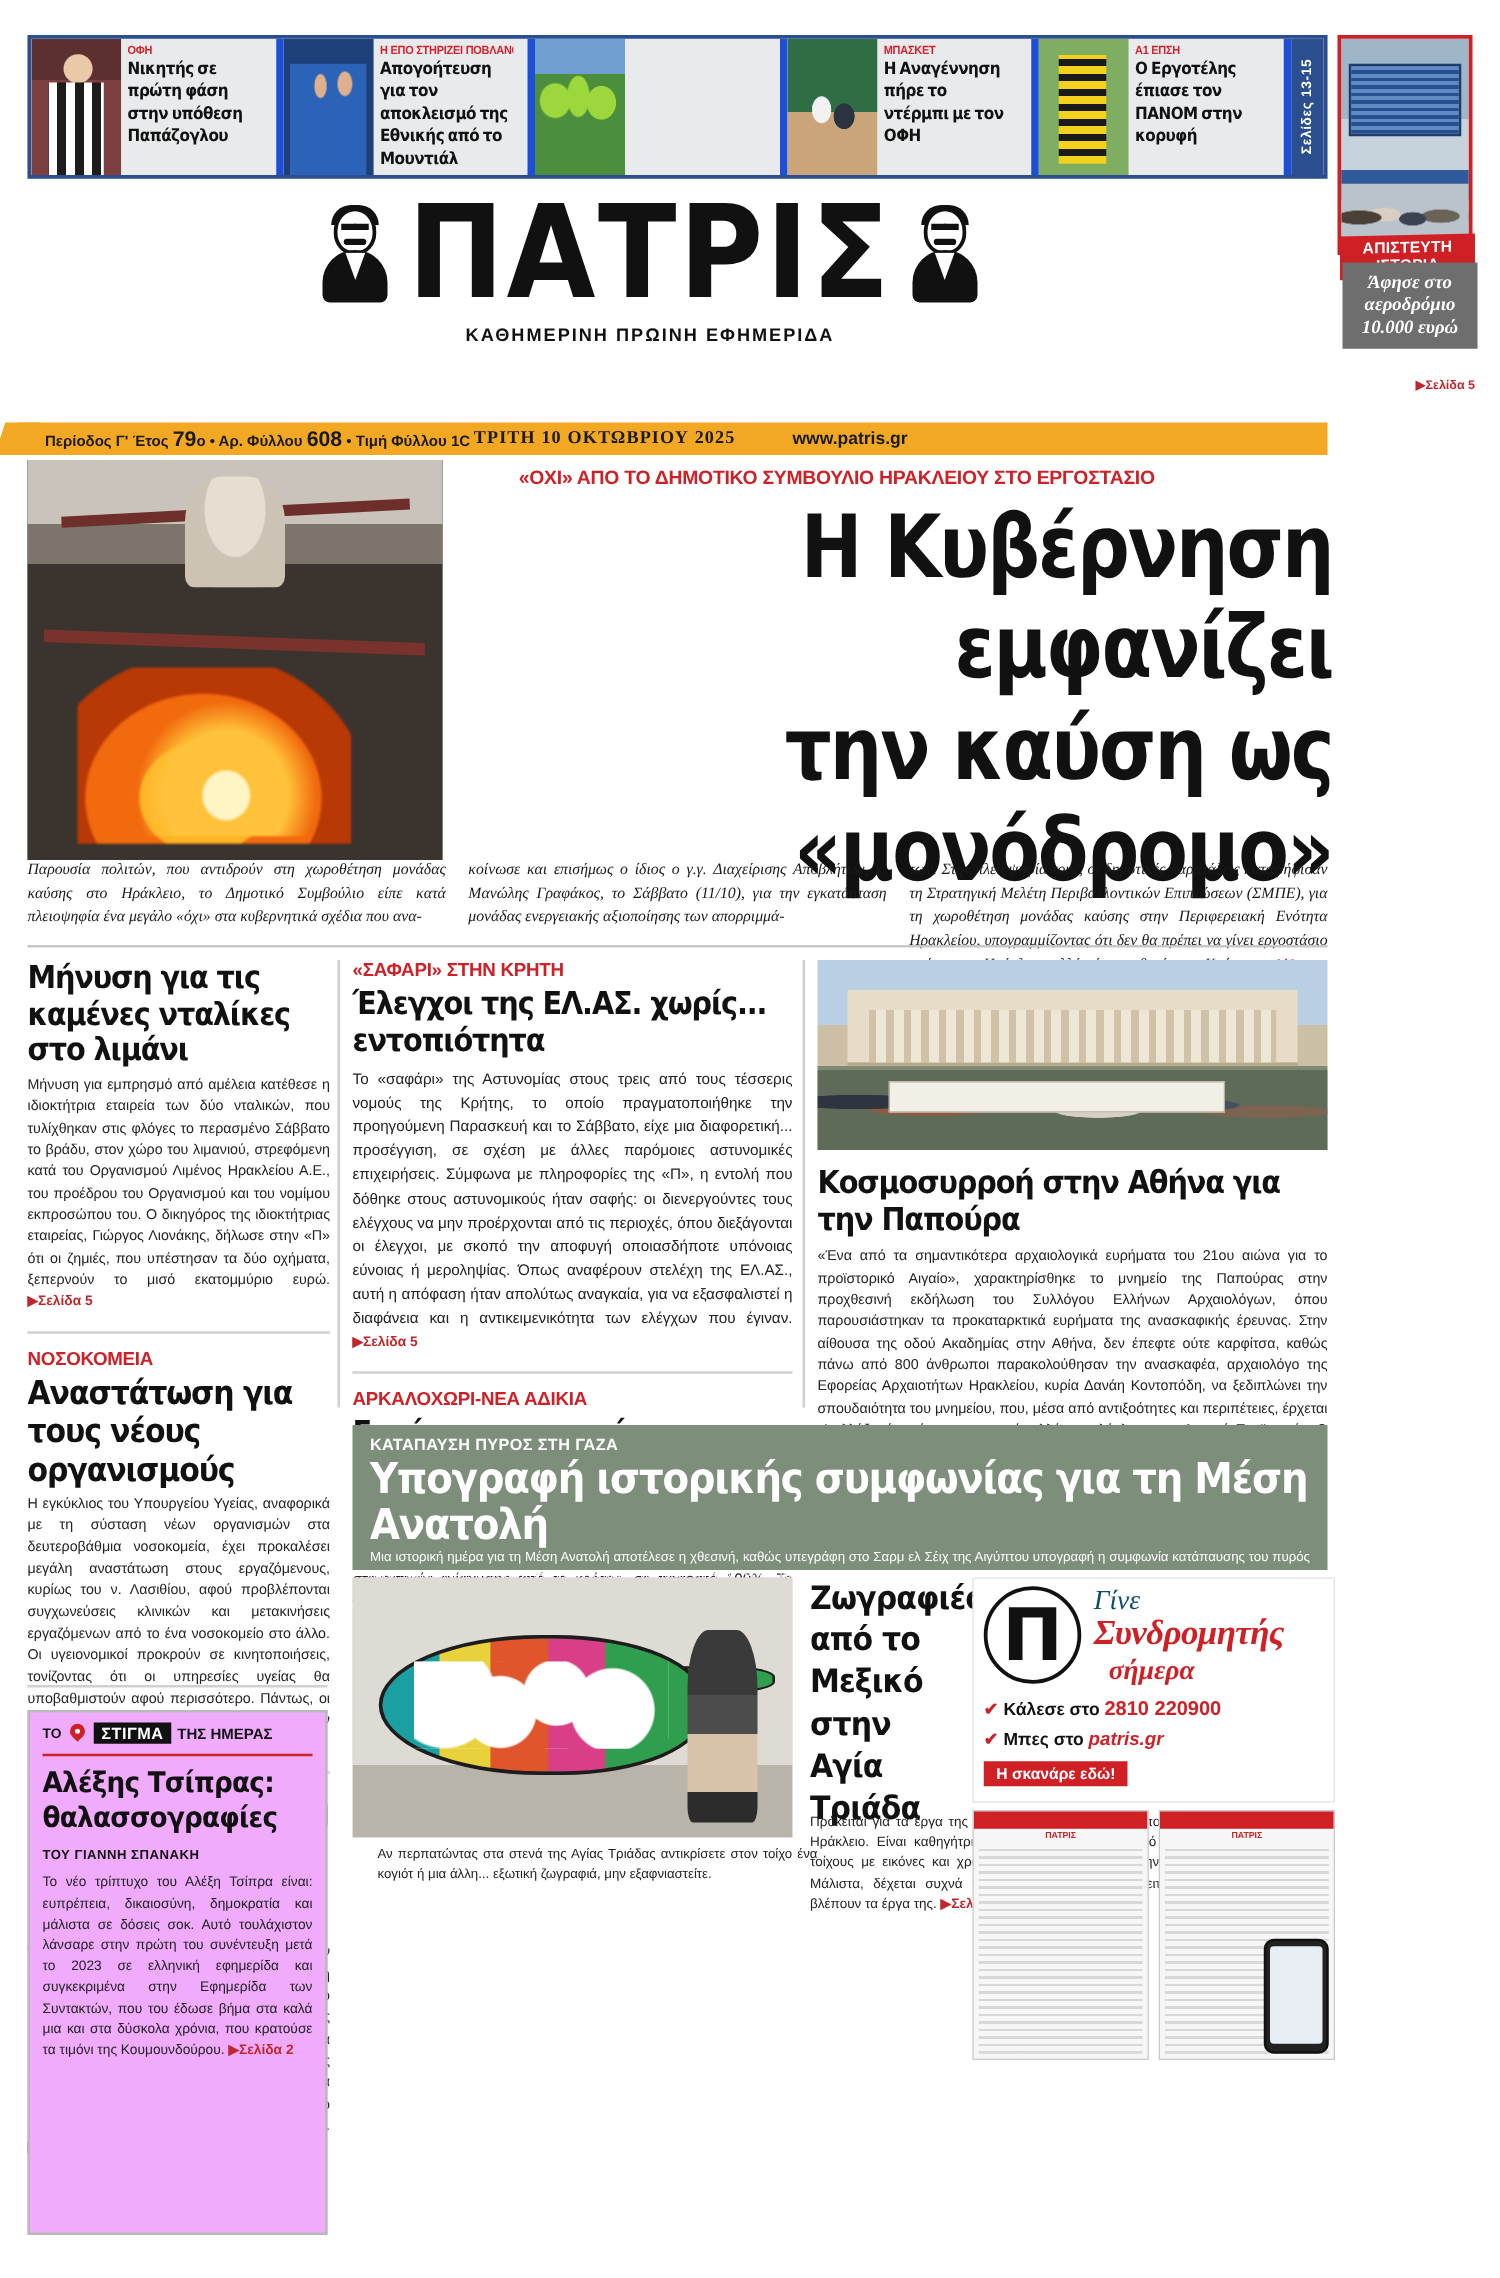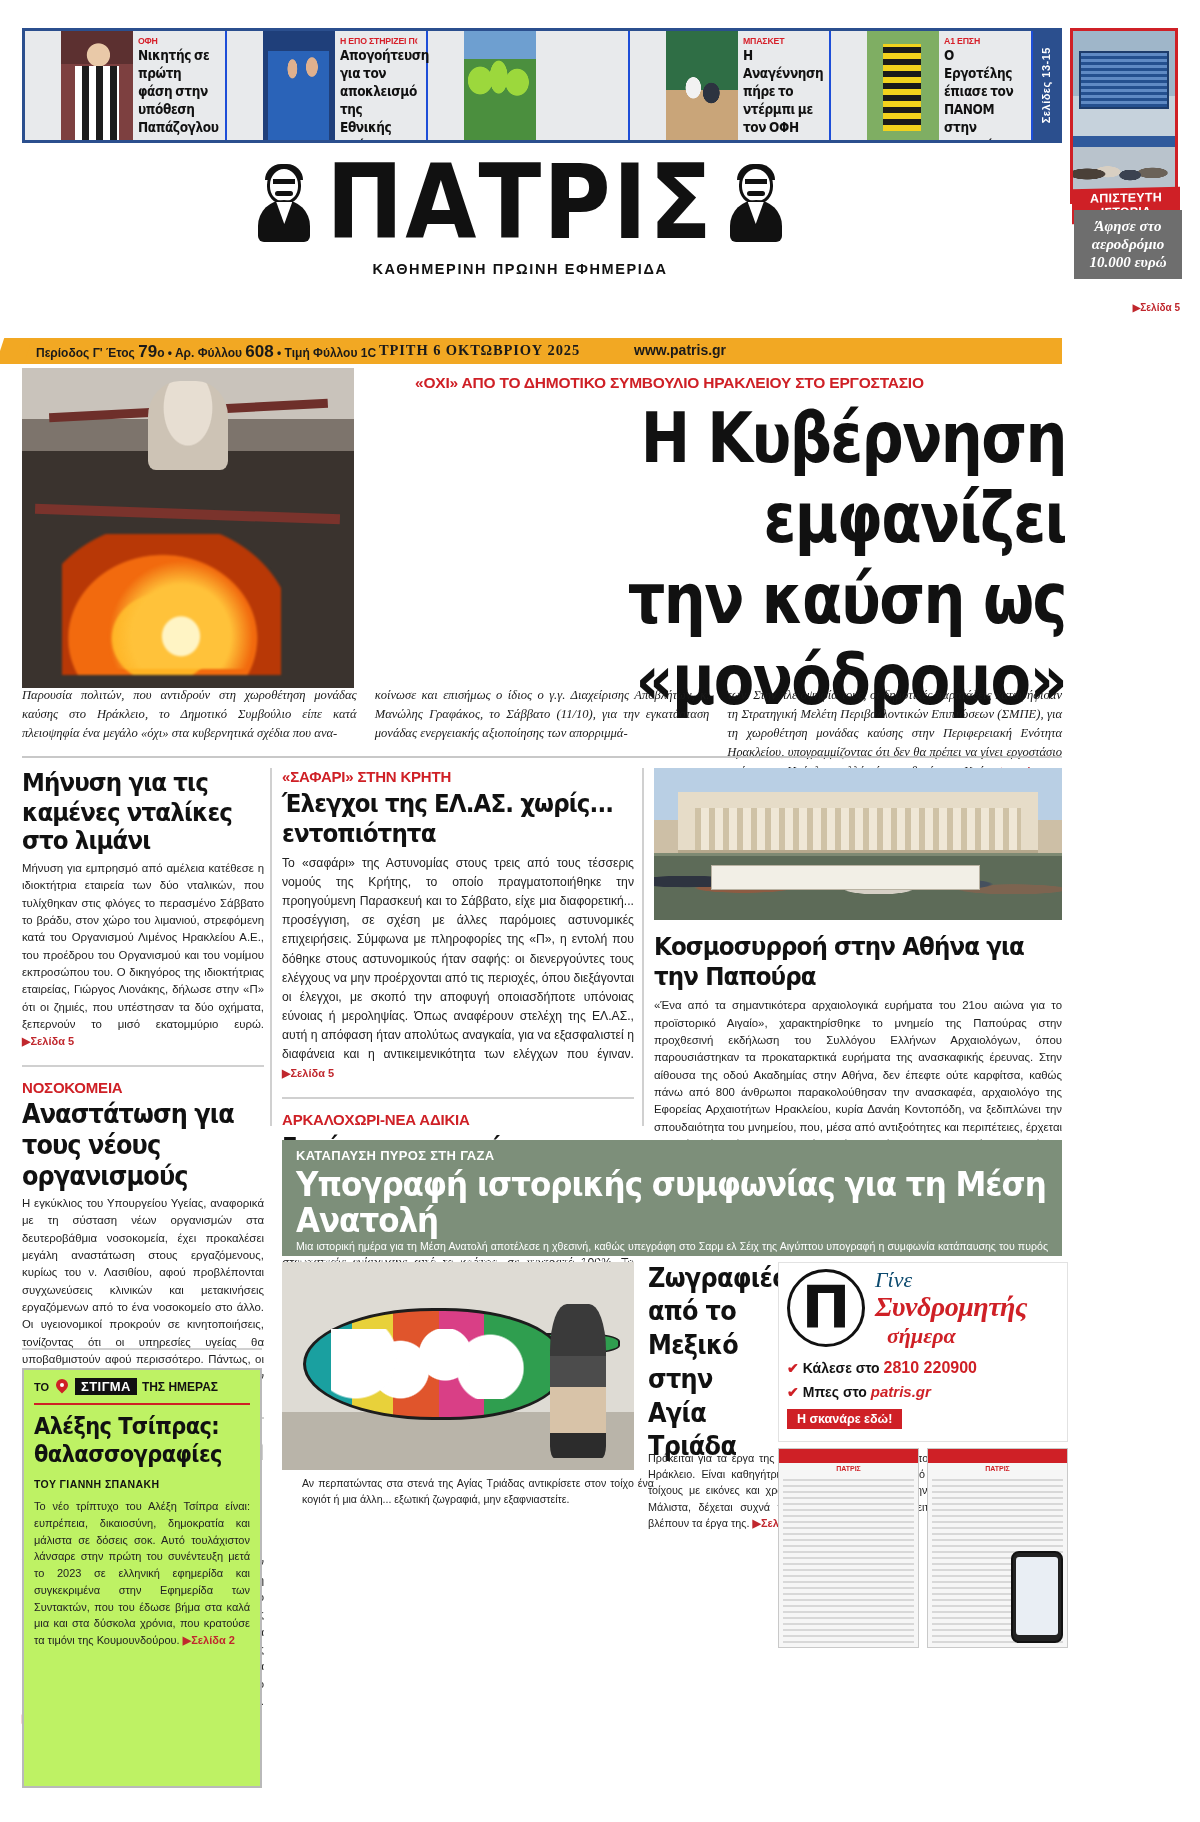--- a/index.html
+++ b/index.html
@@ -11,21 +11,21 @@
     overflow: hidden;
   }
   .page { width: 1200px; height: 1822px; position: relative; background:#fff; }
 
   
   .sports-banner {
     position: absolute; left: 22px; top: 28px; width: 1040px; height: 115px;
     border: 3px solid #2b4f8e; background: #e8eaec;
     display: flex; align-items: stretch; overflow: hidden;
   }
-  .sp-cell { display: flex; align-items: stretch; flex: 1 1 0; min-width: 0; border-right: 2px solid #1d4ed8; margin-left: 36px; }
+  .sp-cell { display: flex; align-items: stretch; flex: 1 1 0; min-width: 0; border-right: 6px solid #1d4ed8; }
   .sp-cell:last-child { border-right: none; }
   .sp-photo { width: 72px; flex: 0 0 72px; position: relative; overflow: hidden; }
   .sp-txt { flex: 1 1 auto; padding: 4px 3px 2px 5px; min-width: 0; }
   .sp-kicker {
     color: #d6202a; font-weight: 700; font-size: 9.5px; letter-spacing: -0.2px;
     white-space: nowrap; overflow: hidden; font-family: "Liberation Sans", sans-serif;
     transform: scaleX(0.92); transform-origin: left center;
   }
   .sp-head {
     font-size: 13.5px; line-height: 1.33; font-weight: 700; color: #111;
@@ -386,21 +386,21 @@
   }
   .phone {
     position:absolute; right: 4px; bottom: 4px; width: 52px; height: 92px;
     background:#222; border-radius: 8px; border: 2px solid #111;
   }
   .phone .scr { position:absolute; inset:4px 3px 6px; background:#e9eef4; border-radius:3px; }
 
   
   .stigma {
     position:absolute; left: 22px; top: 1368px; width: 240px; height: 420px;
-    border: 2px solid #b9b9b9; background:#bef264; padding: 8px 10px 10px;
+    border: 2px solid #b9b9b9; background:#f0abfc; padding: 8px 10px 10px;
   }
   .stigma .hdr { display:flex; align-items:center; gap: 5px; margin-bottom: 8px; }
   .stigma .to { font-size: 11px; font-weight:700; color:#111; }
   .stigma .pin { width: 16px; height: 16px; position:relative; }
   .stigma .pin::before {
     content:""; position:absolute; left:2px; top:0; width:12px; height:12px;
     background:#cf2026; border-radius: 50% 50% 50% 0; transform: rotate(-45deg);
   }
   .stigma .pin::after {
     content:""; position:absolute; left:6px; top:4px; width:4px; height:4px;
@@ -516,21 +516,21 @@
     <div class="promo-box">Άφησε στο αεροδρόμιο 10.000 ευρώ</div>
     <div class="promo-page">
       <span class="arw">▶</span><span>Σελίδα 5</span>
     </div>
   </div>
 
   <div class="infobar">
     <div class="ib-left">
       <span>Περίοδος Γ' Έτος </span><span class="big">79</span><span>ο</span><span> • Αρ. Φύλλου </span><span class="big">608</span><span> • Τιμή Φύλλου </span><span>1C</span>
     </div>
-    <div class="ib-mid">ΤΡΙΤΗ 6 ΟΚΤΩΒΡΙΟΥ 2025</div>
+    <div class="ib-mid">ΤΡΙΤΗ 10 ΟΚΤΩΒΡΙΟΥ 2025</div>
     <div class="ib-right">www.patris.gr</div>
   </div>
 
   <div class="lead-kicker">«ΟΧΙ» ΑΠΟ ΤΟ ΔΗΜΟΤΙΚΟ ΣΥΜΒΟΥΛΙΟ ΗΡΑΚΛΕΙΟΥ ΣΤΟ ΕΡΓΟΣΤΑΣΙΟ</div>
 
   <div class="lead-photo">
     <div class="frame"></div>
       <div class="steel1"></div>
       <div class="figure"></div>
     <div class="steel2"></div>

